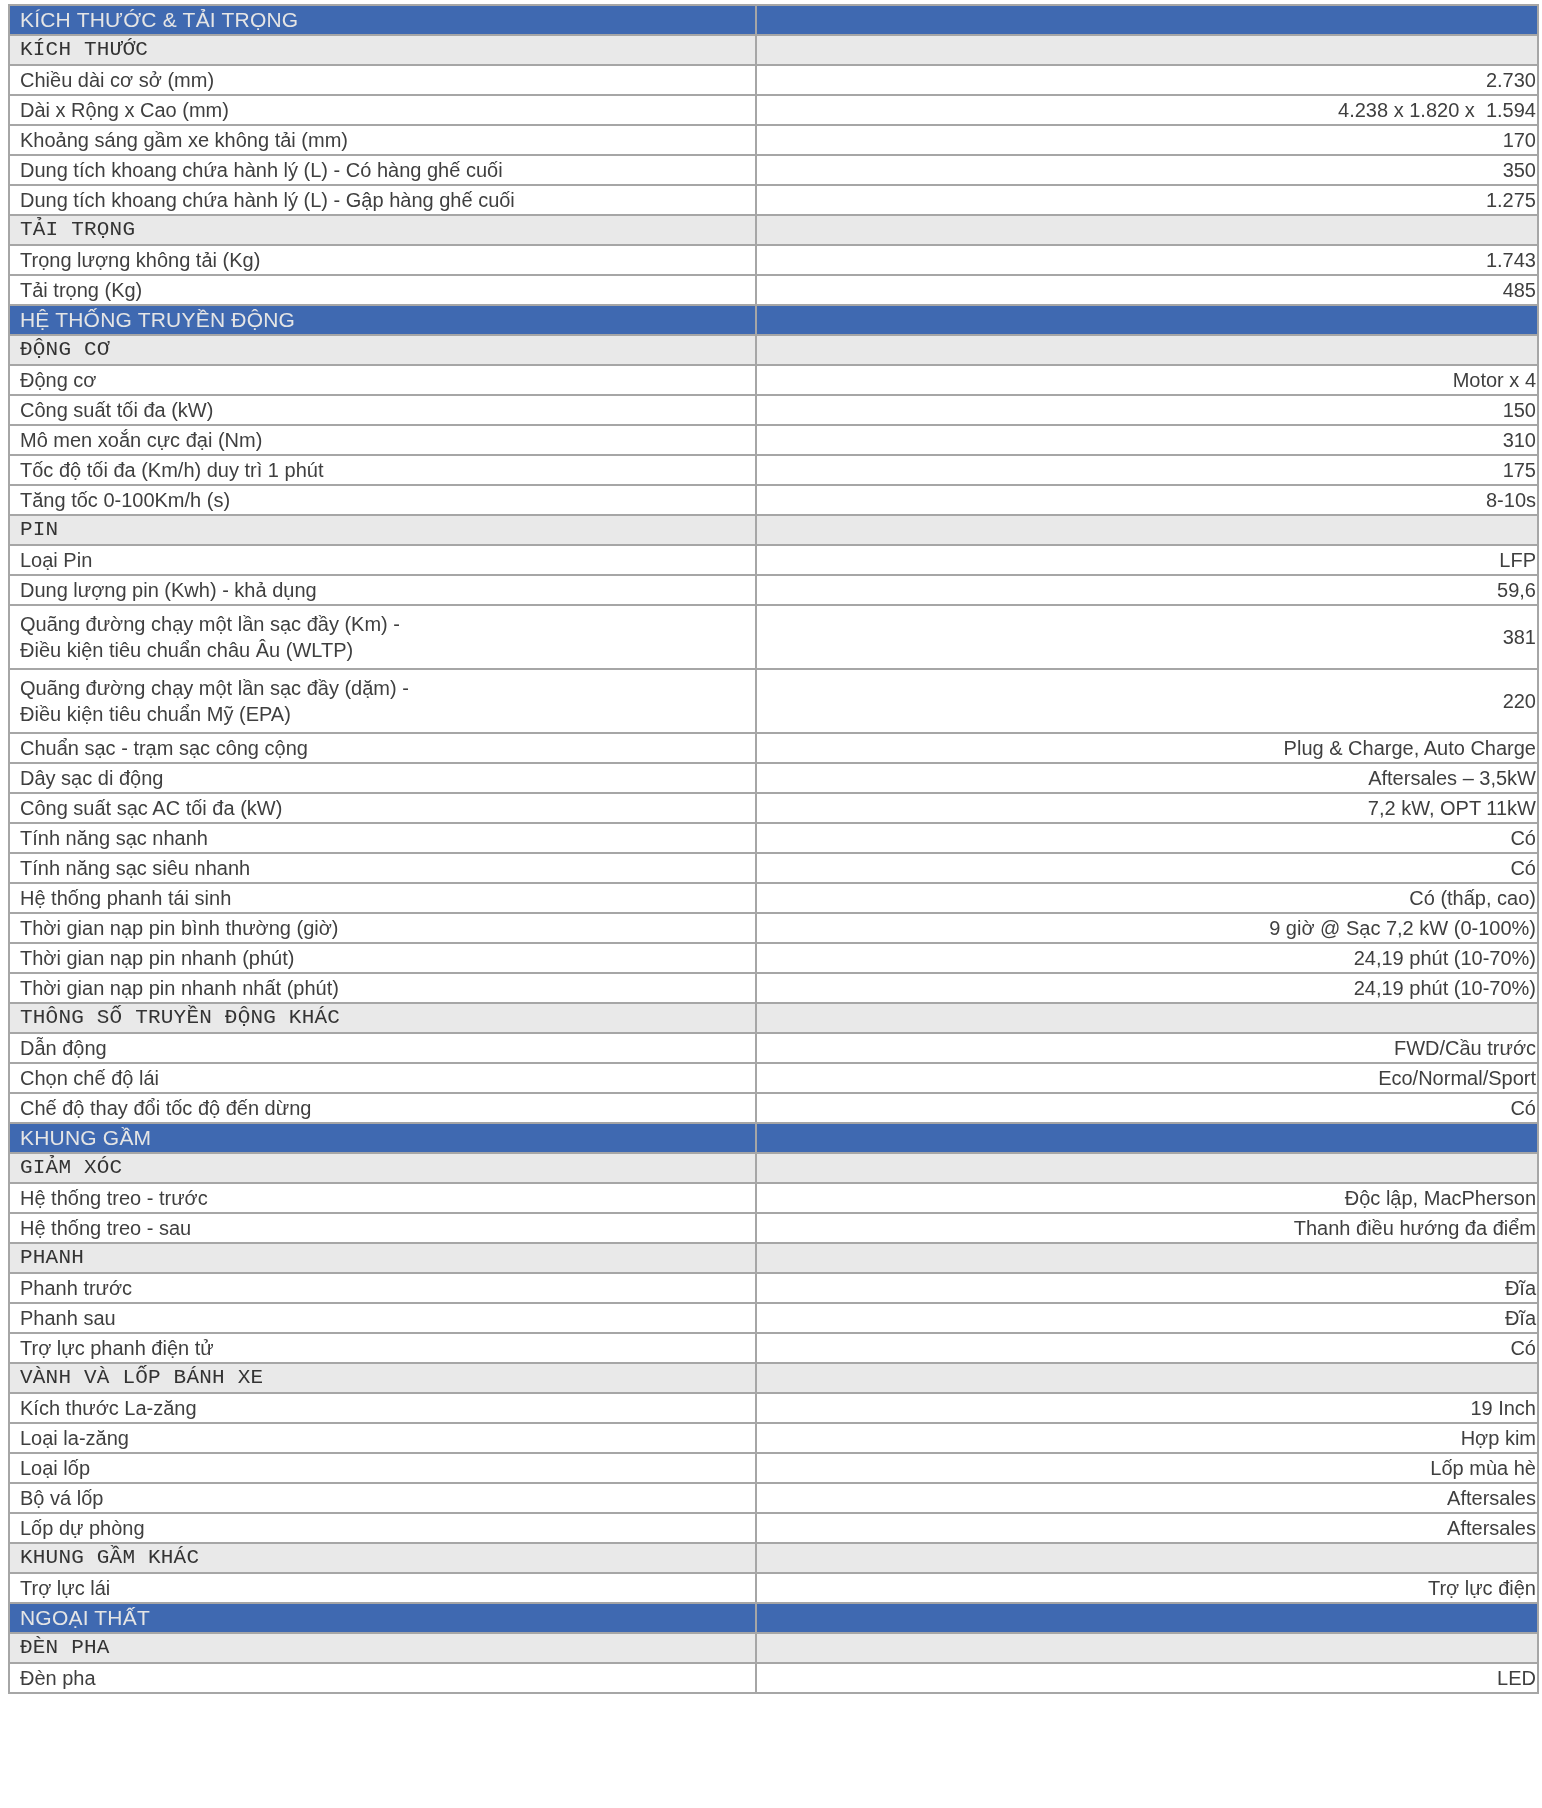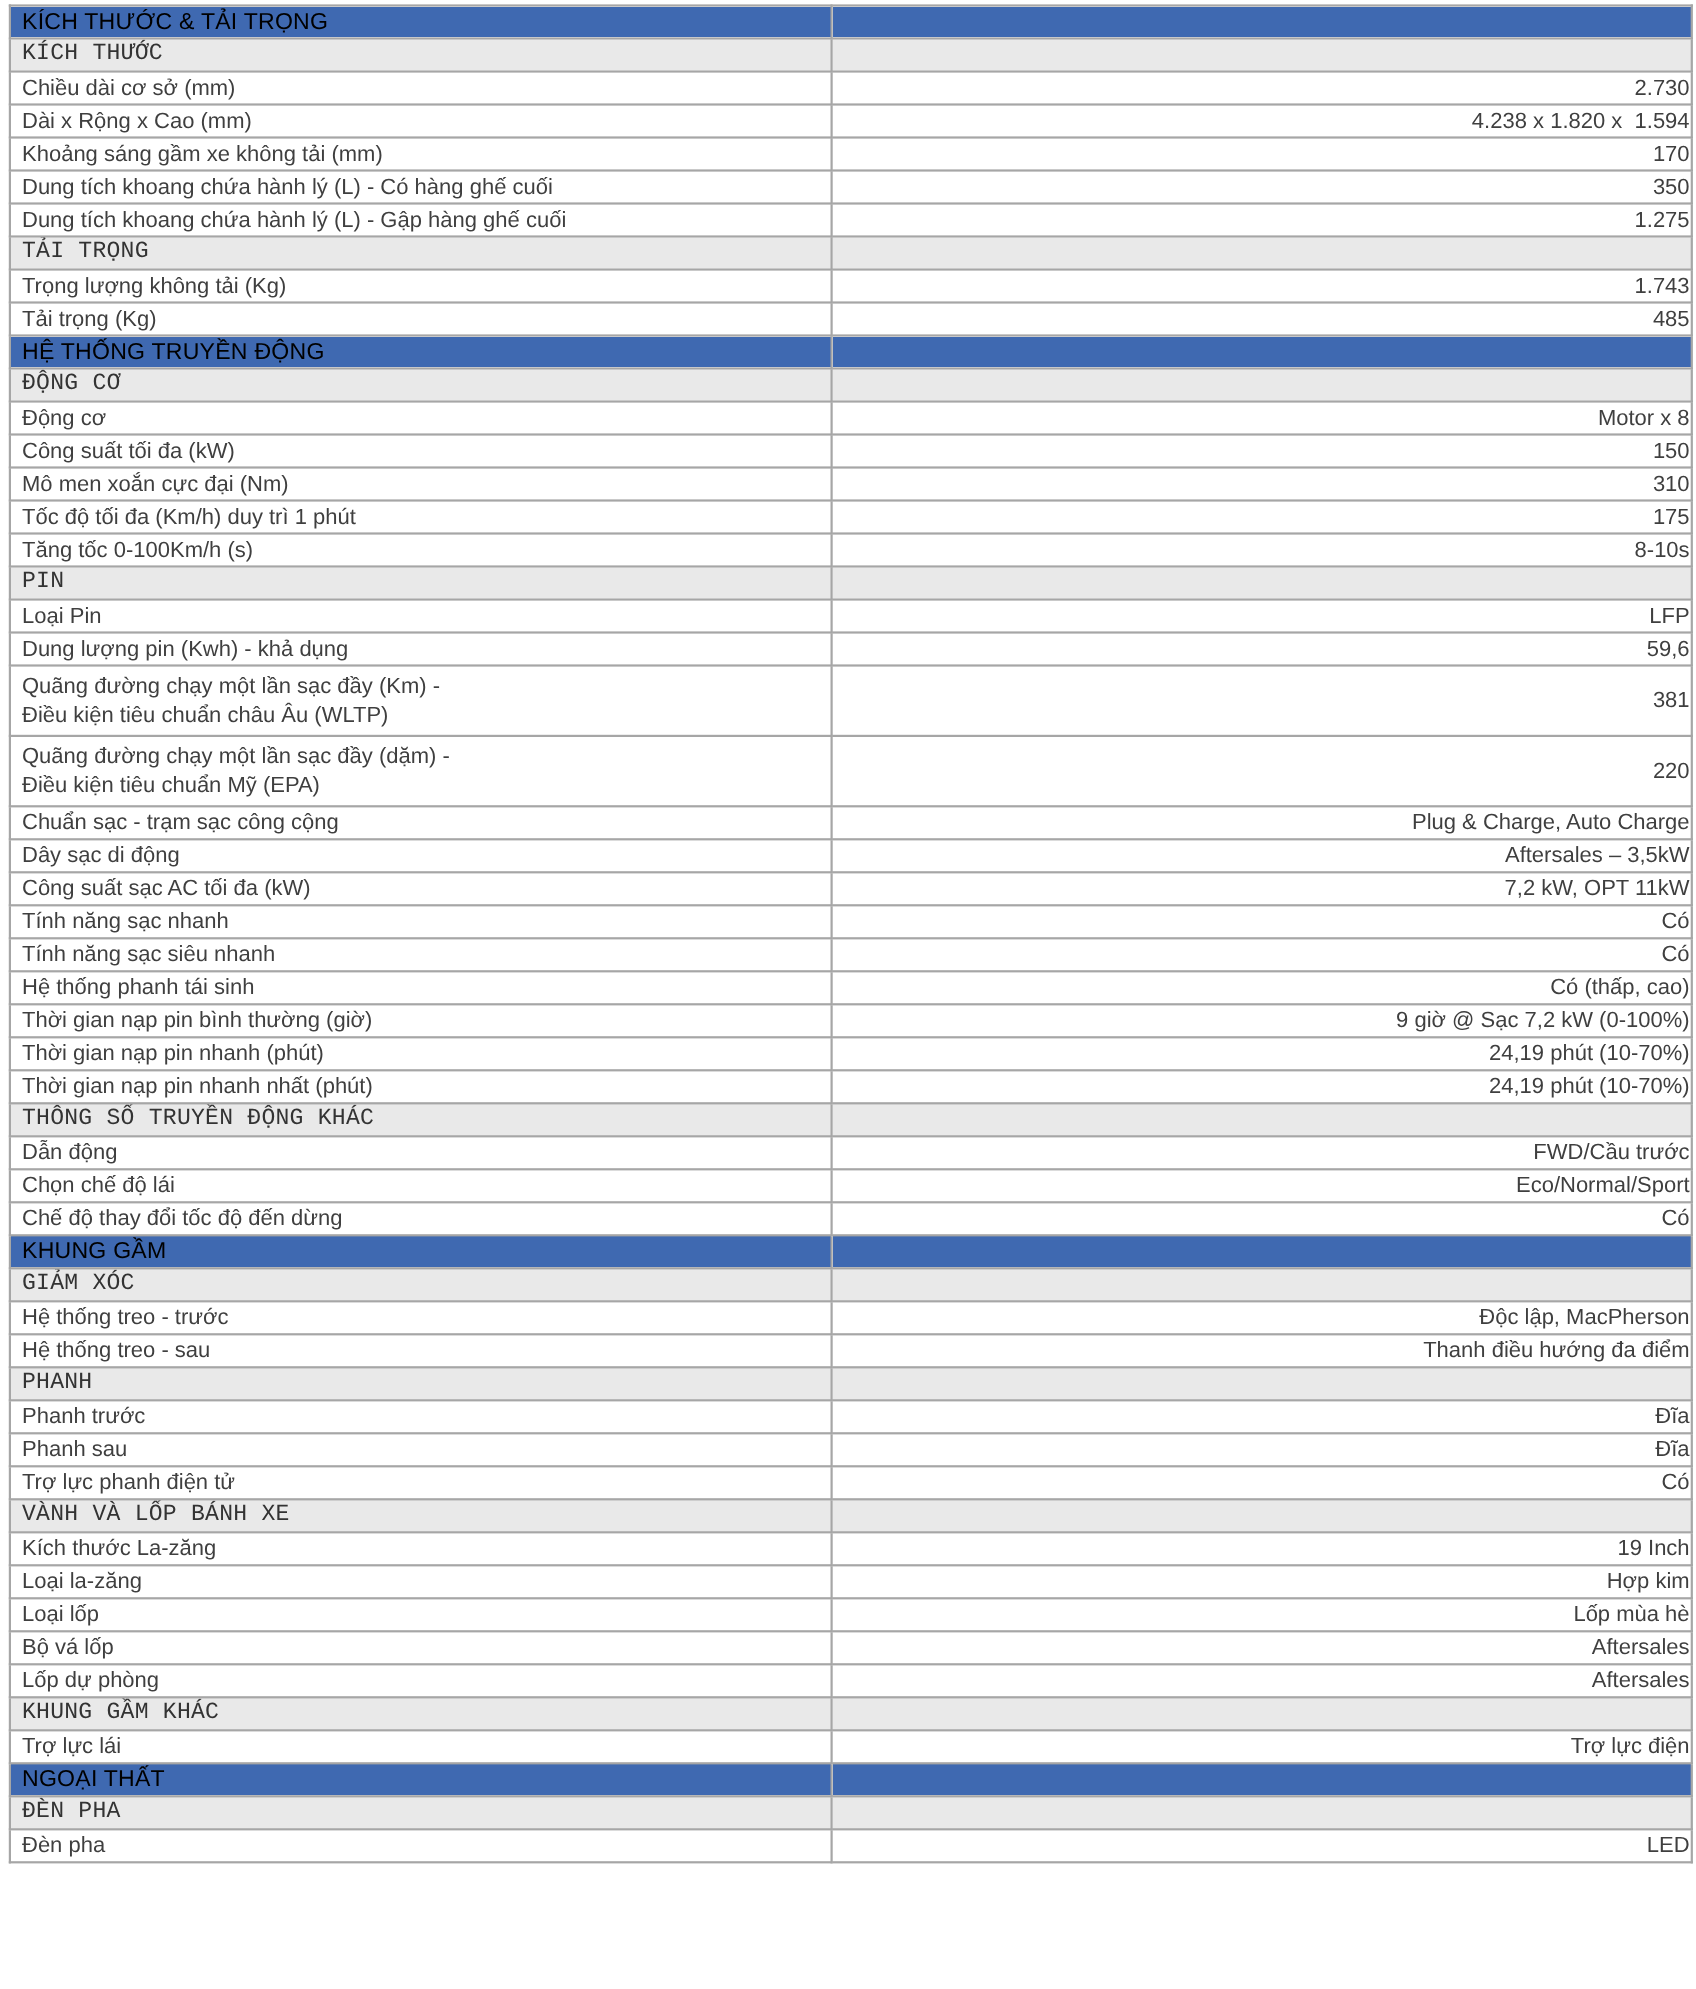--- a/index.html
+++ b/index.html
@@ -37,21 +37,21 @@
   td.value {
     text-align: right;
     font-size: 20px;
     white-space: pre-wrap;
   }
   tr.row-section td {
     background: #3f69b1;
     border-color: #a6a6a6;
   }
   tr.row-section td.label {
-    color: #000000;
+    color: #e5e5e5;
     font-size: 21px;
     letter-spacing: 0.2px;
   }
   tr.row-subsection td {
     background: #e9e9e9;
   }
   tr.row-subsection td.label {
     color: #333333;
     font-size: 21px;
     letter-spacing: 0.2px;
@@ -111,21 +111,21 @@
       <tr class="row-section">
     <td class="label">HỆ THỐNG TRUYỀN ĐỘNG</td>
     <td class="value"></td>
   </tr>
       <tr class="row-subsection">
     <td class="label">ĐỘNG CƠ</td>
     <td class="value"></td>
   </tr>
       <tr class="row-data">
     <td class="label">Động cơ</td>
-    <td class="value">Motor x 8</td>
+    <td class="value">Motor x 4</td>
   </tr>
       <tr class="row-data">
     <td class="label">Công suất tối đa (kW)</td>
     <td class="value">150</td>
   </tr>
       <tr class="row-data">
     <td class="label">Mô men xoắn cực đại (Nm)</td>
     <td class="value">310</td>
   </tr>
       <tr class="row-data">

